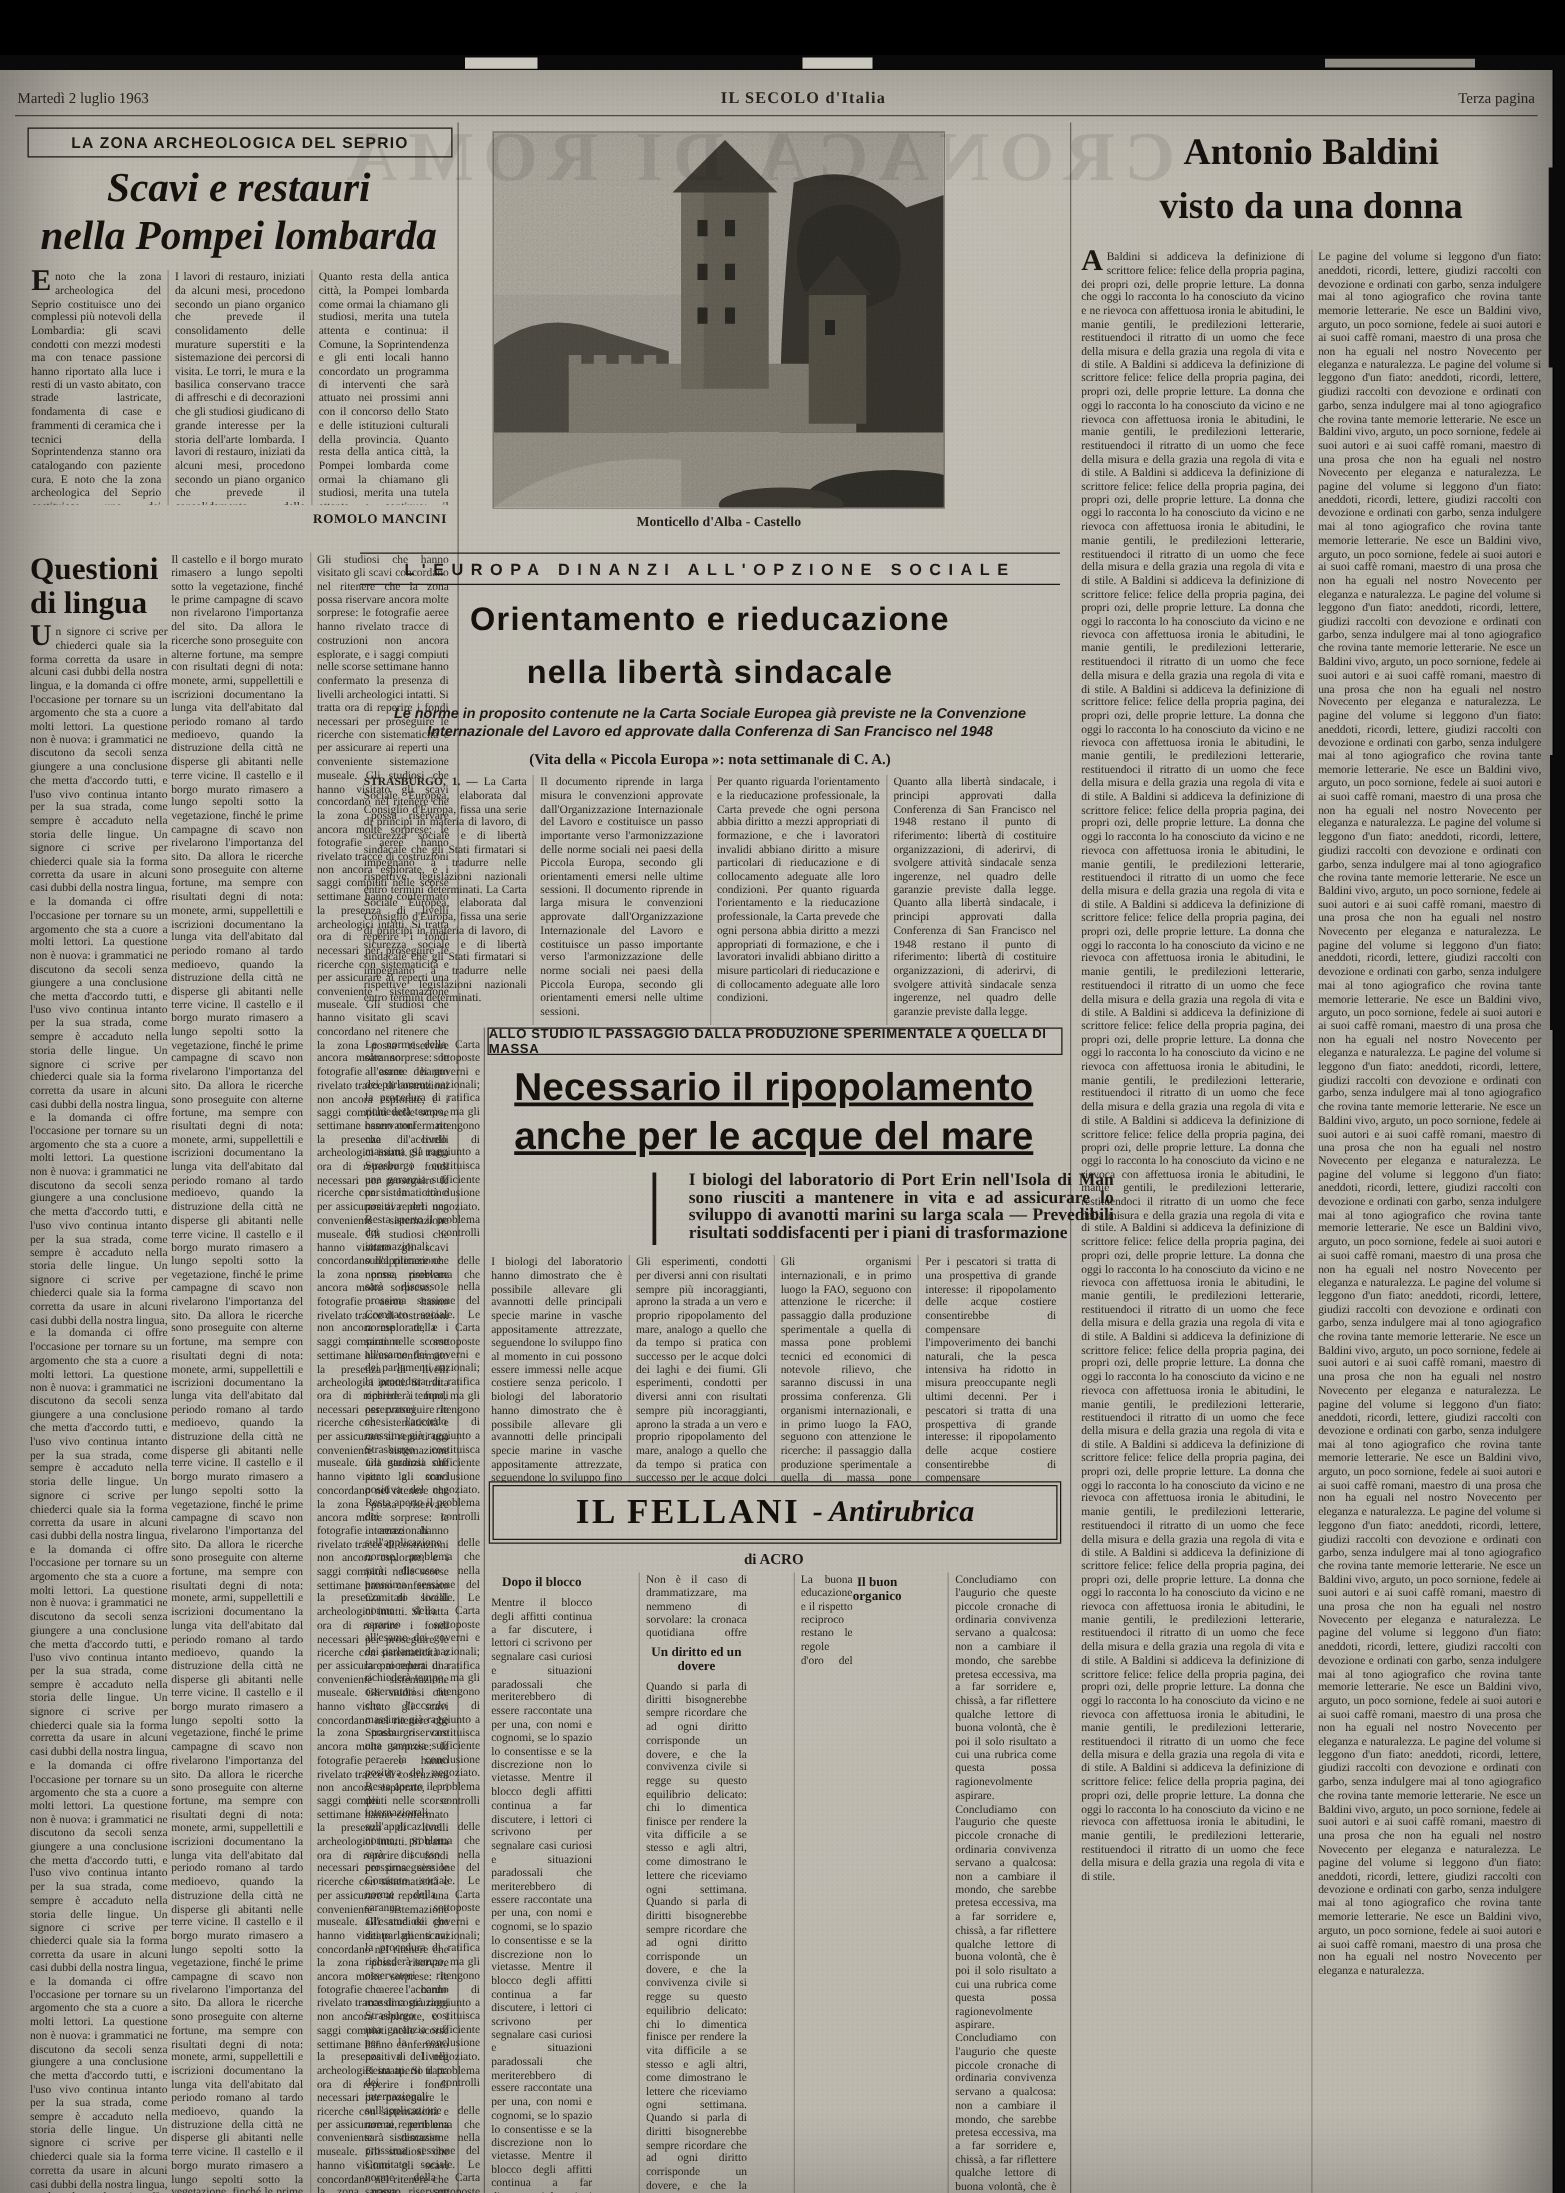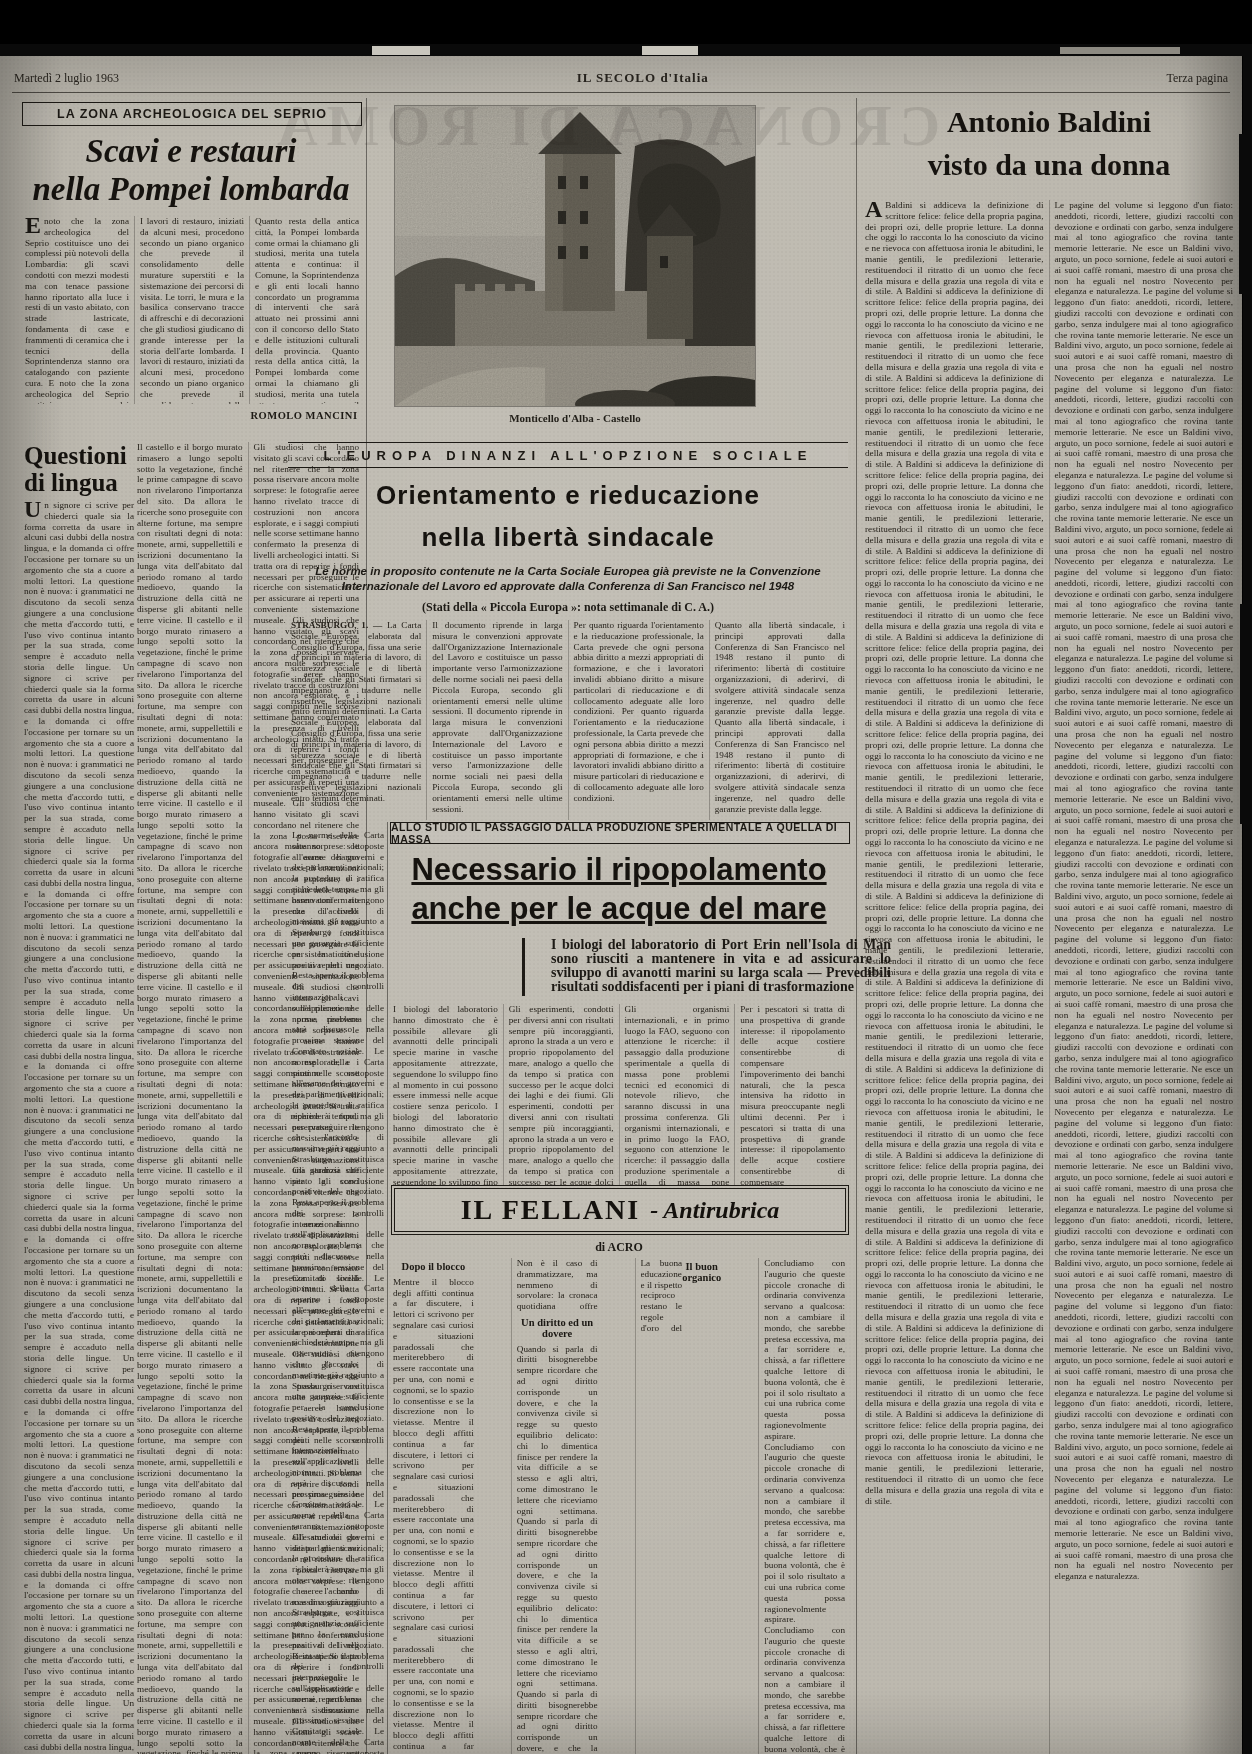--- a/index.html
+++ b/index.html
@@ -156,21 +156,21 @@
       <div class="col">Le pagine del volume si leggono d'un fiato: aneddoti, ricordi, lettere, giudizi raccolti con devozione e ordinati con garbo, senza indulgere mai al tono agiografico che rovina tante memorie letterarie. Ne esce un Baldini vivo, arguto, un poco sornione, fedele ai suoi autori e ai suoi caffè romani, maestro di una prosa che non ha eguali nel nostro Novecento per eleganza e naturalezza. Le pagine del volume si leggono d'un fiato: aneddoti, ricordi, lettere, giudizi raccolti con devozione e ordinati con garbo, senza indulgere mai al tono agiografico che rovina tante memorie letterarie. Ne esce un Baldini vivo, arguto, un poco sornione, fedele ai suoi autori e ai suoi caffè romani, maestro di una prosa che non ha eguali nel nostro Novecento per eleganza e naturalezza. Le pagine del volume si leggono d'un fiato: aneddoti, ricordi, lettere, giudizi raccolti con devozione e ordinati con garbo, senza indulgere mai al tono agiografico che rovina tante memorie letterarie. Ne esce un Baldini vivo, arguto, un poco sornione, fedele ai suoi autori e ai suoi caffè romani, maestro di una prosa che non ha eguali nel nostro Novecento per eleganza e naturalezza. Le pagine del volume si leggono d'un fiato: aneddoti, ricordi, lettere, giudizi raccolti con devozione e ordinati con garbo, senza indulgere mai al tono agiografico che rovina tante memorie letterarie. Ne esce un Baldini vivo, arguto, un poco sornione, fedele ai suoi autori e ai suoi caffè romani, maestro di una prosa che non ha eguali nel nostro Novecento per eleganza e naturalezza. Le pagine del volume si leggono d'un fiato: aneddoti, ricordi, lettere, giudizi raccolti con devozione e ordinati con garbo, senza indulgere mai al tono agiografico che rovina tante memorie letterarie. Ne esce un Baldini vivo, arguto, un poco sornione, fedele ai suoi autori e ai suoi caffè romani, maestro di una prosa che non ha eguali nel nostro Novecento per eleganza e naturalezza. Le pagine del volume si leggono d'un fiato: aneddoti, ricordi, lettere, giudizi raccolti con devozione e ordinati con garbo, senza indulgere mai al tono agiografico che rovina tante memorie letterarie. Ne esce un Baldini vivo, arguto, un poco sornione, fedele ai suoi autori e ai suoi caffè romani, maestro di una prosa che non ha eguali nel nostro Novecento per eleganza e naturalezza. Le pagine del volume si leggono d'un fiato: aneddoti, ricordi, lettere, giudizi raccolti con devozione e ordinati con garbo, senza indulgere mai al tono agiografico che rovina tante memorie letterarie. Ne esce un Baldini vivo, arguto, un poco sornione, fedele ai suoi autori e ai suoi caffè romani, maestro di una prosa che non ha eguali nel nostro Novecento per eleganza e naturalezza. Le pagine del volume si leggono d'un fiato: aneddoti, ricordi, lettere, giudizi raccolti con devozione e ordinati con garbo, senza indulgere mai al tono agiografico che rovina tante memorie letterarie. Ne esce un Baldini vivo, arguto, un poco sornione, fedele ai suoi autori e ai suoi caffè romani, maestro di una prosa che non ha eguali nel nostro Novecento per eleganza e naturalezza. Le pagine del volume si leggono d'un fiato: aneddoti, ricordi, lettere, giudizi raccolti con devozione e ordinati con garbo, senza indulgere mai al tono agiografico che rovina tante memorie letterarie. Ne esce un Baldini vivo, arguto, un poco sornione, fedele ai suoi autori e ai suoi caffè romani, maestro di una prosa che non ha eguali nel nostro Novecento per eleganza e naturalezza. Le pagine del volume si leggono d'un fiato: aneddoti, ricordi, lettere, giudizi raccolti con devozione e ordinati con garbo, senza indulgere mai al tono agiografico che rovina tante memorie letterarie. Ne esce un Baldini vivo, arguto, un poco sornione, fedele ai suoi autori e ai suoi caffè romani, maestro di una prosa che non ha eguali nel nostro Novecento per eleganza e naturalezza. Le pagine del volume si leggono d'un fiato: aneddoti, ricordi, lettere, giudizi raccolti con devozione e ordinati con garbo, senza indulgere mai al tono agiografico che rovina tante memorie letterarie. Ne esce un Baldini vivo, arguto, un poco sornione, fedele ai suoi autori e ai suoi caffè romani, maestro di una prosa che non ha eguali nel nostro Novecento per eleganza e naturalezza. Le pagine del volume si leggono d'un fiato: aneddoti, ricordi, lettere, giudizi raccolti con devozione e ordinati con garbo, senza indulgere mai al tono agiografico che rovina tante memorie letterarie. Ne esce un Baldini vivo, arguto, un poco sornione, fedele ai suoi autori e ai suoi caffè romani, maestro di una prosa che non ha eguali nel nostro Novecento per eleganza e naturalezza. Le pagine del volume si leggono d'un fiato: aneddoti, ricordi, lettere, giudizi raccolti con devozione e ordinati con garbo, senza indulgere mai al tono agiografico che rovina tante memorie letterarie. Ne esce un Baldini vivo, arguto, un poco sornione, fedele ai suoi autori e ai suoi caffè romani, maestro di una prosa che non ha eguali nel nostro Novecento per eleganza e naturalezza. Le pagine del volume si leggono d'un fiato: aneddoti, ricordi, lettere, giudizi raccolti con devozione e ordinati con garbo, senza indulgere mai al tono agiografico che rovina tante memorie letterarie. Ne esce un Baldini vivo, arguto, un poco sornione, fedele ai suoi autori e ai suoi caffè romani, maestro di una prosa che non ha eguali nel nostro Novecento per eleganza e naturalezza. Le pagine del volume si leggono d'un fiato: aneddoti, ricordi, lettere, giudizi raccolti con devozione e ordinati con garbo, senza indulgere mai al tono agiografico che rovina tante memorie letterarie. Ne esce un Baldini vivo, arguto, un poco sornione, fedele ai suoi autori e ai suoi caffè romani, maestro di una prosa che non ha eguali nel nostro Novecento per eleganza e naturalezza.</div>
     </div>
     <div class="byline" style="left:1000px;top:1724px;width:236px;text-align:right;">PAOLA ROSSI FELLANI</div>
 
     <div class="kickerbox" style="left:288px;top:388px;width:560px;height:24px;font-size:13px;letter-spacing:6px;border-left:none;border-right:none;">L'EUROPA  DINANZI  ALL'OPZIONE  SOCIALE</div>
     <div class="hl sans-hl" id="europa-hl" style="left:288px;top:420px;width:560px;">
       <div>Orientamento e rieducazione</div>
       <div>nella libertà sindacale</div>
     </div>
     <div class="deck" style="left:306px;top:510px;width:524px;">Le norme in proposito contenute ne la Carta Sociale Europea già previste ne la Convenzione Internazionale del Lavoro ed approvate dalla Conferenza di San Francisco nel 1948</div>
-    <div class="note" style="left:288px;top:546px;width:560px;">(Stati della « Piccola Europa »: nota settimanale di C. A.)</div>
+    <div class="note" style="left:288px;top:546px;width:560px;">(Vita della « Piccola Europa »: nota settimanale di C. A.)</div>
     <div class="cols" style="left:286px;top:566px;width:564px;height:200px;">
       <div class="col"><span class="dateline">STRASBURGO, 1. —</span> <span>La Carta Sociale Europea, elaborata dal Consiglio d'Europa, fissa una serie di principi in materia di lavoro, di sicurezza sociale e di libertà sindacale che gli Stati firmatari si impegnano a tradurre nelle rispettive legislazioni nazionali entro termini determinati. La Carta Sociale Europea, elaborata dal Consiglio d'Europa, fissa una serie di principi in materia di lavoro, di sicurezza sociale e di libertà sindacale che gli Stati firmatari si impegnano a tradurre nelle rispettive legislazioni nazionali entro termini determinati.</span></div>
       <div class="col">Il documento riprende in larga misura le convenzioni approvate dall'Organizzazione Internazionale del Lavoro e costituisce un passo importante verso l'armonizzazione delle norme sociali nei paesi della Piccola Europa, secondo gli orientamenti emersi nelle ultime sessioni. Il documento riprende in larga misura le convenzioni approvate dall'Organizzazione Internazionale del Lavoro e costituisce un passo importante verso l'armonizzazione delle norme sociali nei paesi della Piccola Europa, secondo gli orientamenti emersi nelle ultime sessioni.</div>
       <div class="col">Per quanto riguarda l'orientamento e la rieducazione professionale, la Carta prevede che ogni persona abbia diritto a mezzi appropriati di formazione, e che i lavoratori invalidi abbiano diritto a misure particolari di rieducazione e di collocamento adeguate alle loro condizioni. Per quanto riguarda l'orientamento e la rieducazione professionale, la Carta prevede che ogni persona abbia diritto a mezzi appropriati di formazione, e che i lavoratori invalidi abbiano diritto a misure particolari di rieducazione e di collocamento adeguate alle loro condizioni.</div>
       <div class="col">Quanto alla libertà sindacale, i principi approvati dalla Conferenza di San Francisco nel 1948 restano il punto di riferimento: libertà di costituire organizzazioni, di aderirvi, di svolgere attività sindacale senza ingerenze, nel quadro delle garanzie previste dalla legge. Quanto alla libertà sindacale, i principi approvati dalla Conferenza di San Francisco nel 1948 restano il punto di riferimento: libertà di costituire organizzazioni, di aderirvi, di svolgere attività sindacale senza ingerenze, nel quadro delle garanzie previste dalla legge.</div>
     </div>
 
     <div class="single-col" style="left:288px;top:776px;width:92px;height:950px;">Le norme della Carta saranno sottoposte all'esame dei governi e dei parlamenti nazionali; la procedura di ratifica richiederà tempo, ma gli osservatori ritengono che l'accordo di massima già raggiunto a Strasburgo costituisca una garanzia sufficiente per la conclusione positiva del negoziato. Resta aperto il problema dei controlli internazionali sull'applicazione delle norme, problema che sarà discusso nella prossima sessione del Comitato sociale. Le norme della Carta saranno sottoposte all'esame dei governi e dei parlamenti nazionali; la procedura di ratifica richiederà tempo, ma gli osservatori ritengono che l'accordo di massima già raggiunto a Strasburgo costituisca una garanzia sufficiente per la conclusione positiva del negoziato. Resta aperto il problema dei controlli internazionali sull'applicazione delle norme, problema che sarà discusso nella prossima sessione del Comitato sociale. Le norme della Carta saranno sottoposte all'esame dei governi e dei parlamenti nazionali; la procedura di ratifica richiederà tempo, ma gli osservatori ritengono che l'accordo di massima già raggiunto a Strasburgo costituisca una garanzia sufficiente per la conclusione positiva del negoziato. Resta aperto il problema dei controlli internazionali sull'applicazione delle norme, problema che sarà discusso nella prossima sessione del Comitato sociale. Le norme della Carta saranno sottoposte all'esame dei governi e dei parlamenti nazionali; la procedura di ratifica richiederà tempo, ma gli osservatori ritengono che l'accordo di massima già raggiunto a Strasburgo costituisca una garanzia sufficiente per la conclusione positiva del negoziato. Resta aperto il problema dei controlli internazionali sull'applicazione delle norme, problema che sarà discusso nella prossima sessione del Comitato sociale. Le norme della Carta saranno sottoposte all'esame dei governi e dei parlamenti nazionali; la procedura di ratifica richiederà tempo, ma gli osservatori ritengono che l'accordo di massima già raggiunto a Strasburgo costituisca una garanzia sufficiente per la conclusione positiva del negoziato. Resta aperto il problema dei controlli internazionali sull'applicazione delle norme, problema che sarà discusso nella prossima sessione del Comitato sociale.</div>
 
     <div class="kickerbox" style="left:390px;top:768px;width:458px;height:20px;font-size:10.5px;letter-spacing:.5px;">ALLO STUDIO IL PASSAGGIO DALLA PRODUZIONE SPERIMENTALE A QUELLA DI MASSA</div>

